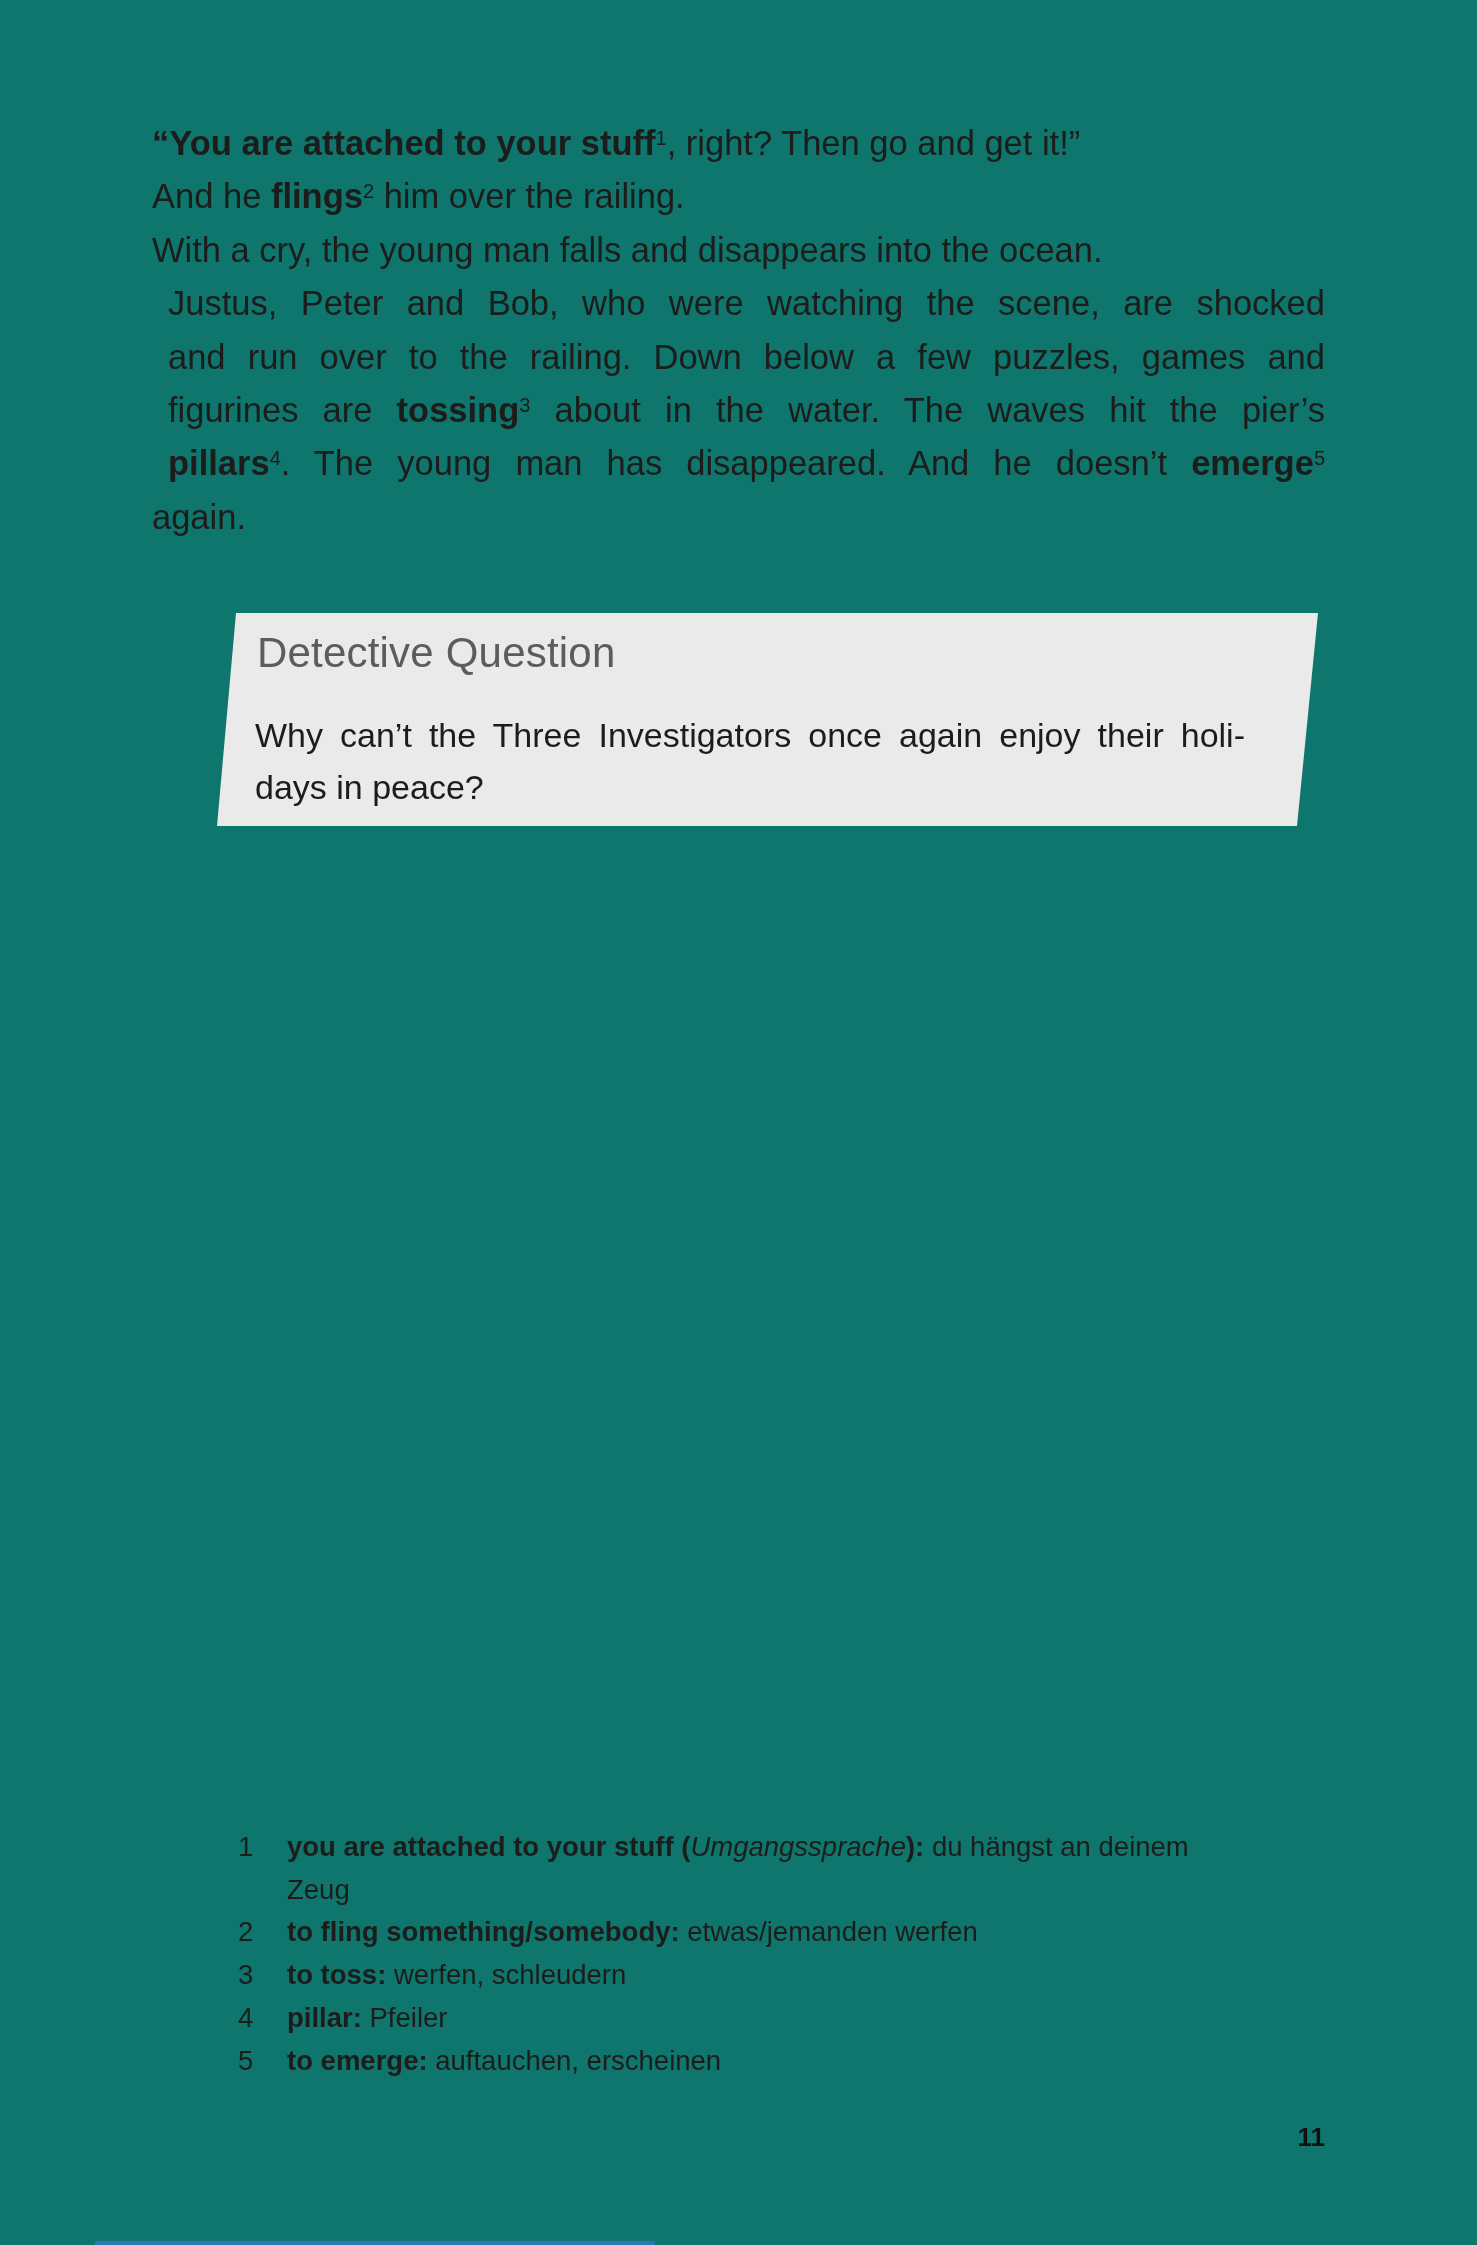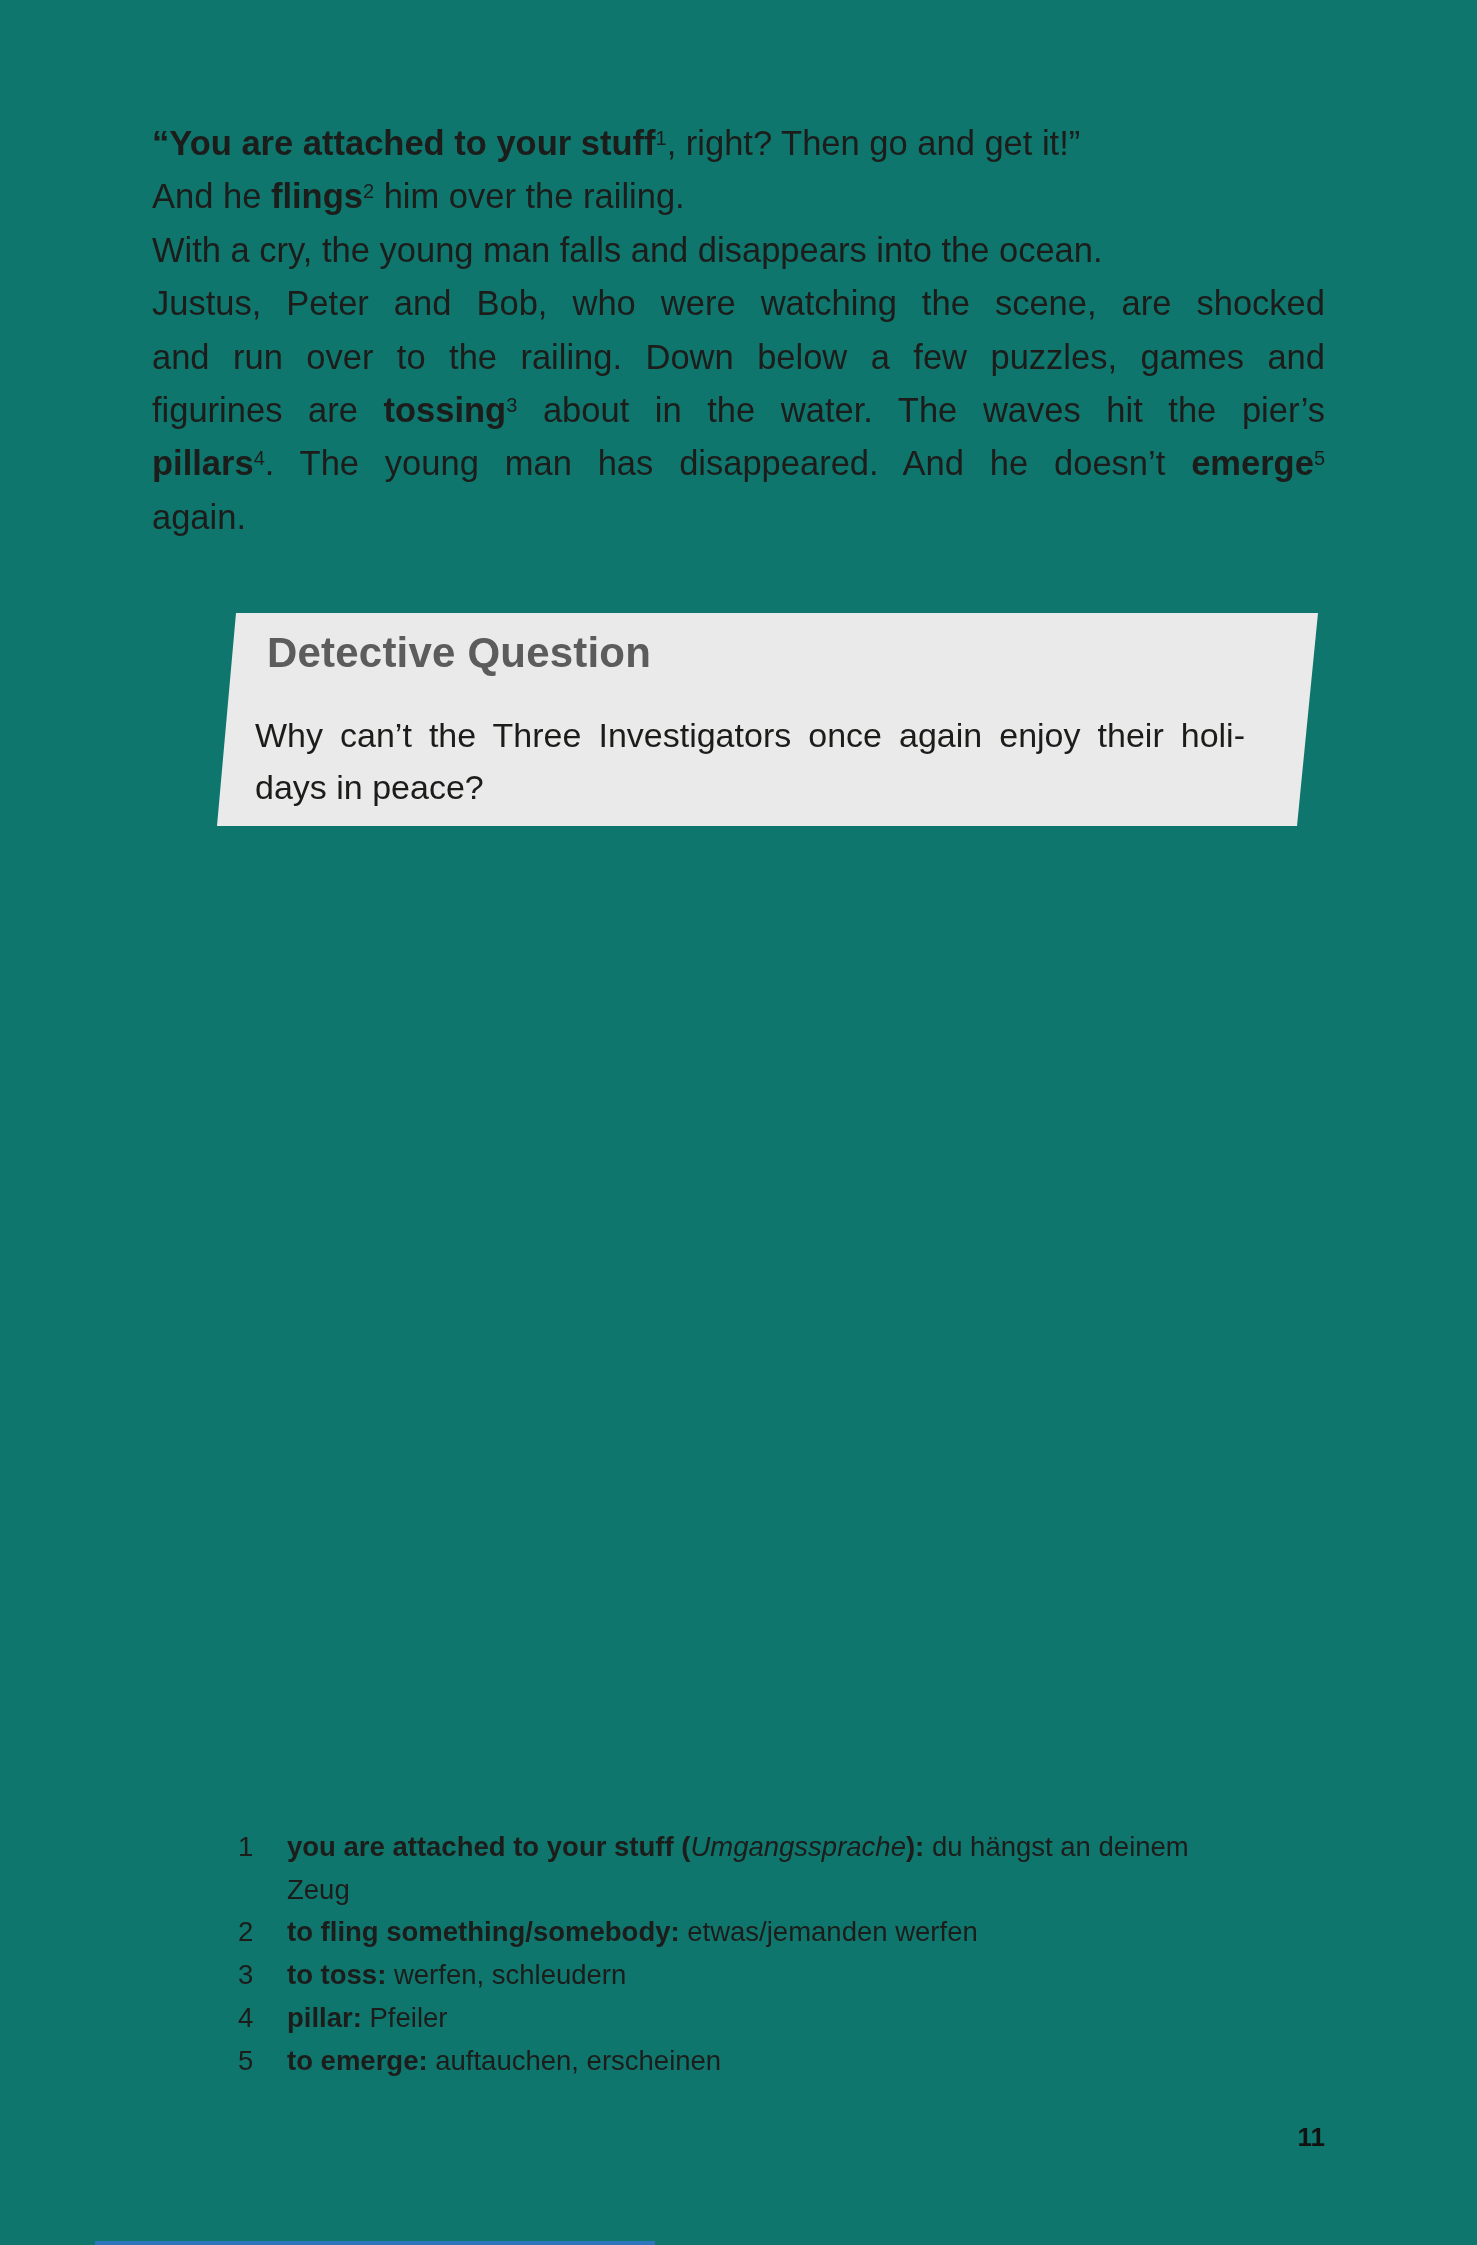--- a/index.html
+++ b/index.html
@@ -17,21 +17,21 @@
   .story {
     position: absolute;
     left: 152px;
     top: 117px;
     width: 1173px;
     font-size: 34.5px;
     line-height: 53.4px;
     color: #1c1c1a;
   }
   .story .line { white-space: normal; }
-  .story .line.j { text-align: justify; text-align-last: justify; }
+  .story .line.j { text-align: justify; text-align-last: justify; margin-left: 16px; }
 
   .seg-b { font-weight: 700; }
   .seg-i { font-style: italic; }
   .sup {
     font-size: 58%;
     font-weight: 400;
     position: relative;
     top: -0.52em;
     line-height: 0;
   }
@@ -41,24 +41,24 @@
     position: absolute;
     left: 217px;
     top: 613px;
     width: 1102px;
     height: 213px;
     background: #eaeaea;
     clip-path: polygon(19px 0, 1101px 0, 1080px 100%, 0 100%);
   }
   .detective-title {
     position: absolute;
-    left: 50px;
+    left: 40px;
     top: 16px;
     font-size: 42px;
-    font-weight: 700;
+    font-weight: 400;
     color: #5c5c5c;
     letter-spacing: 0.2px;
   }
   .detective-question {
     position: absolute;
     left: 38px;
     top: 83px;
     width: 990px;
     font-size: 34px;
     line-height: 52px;

